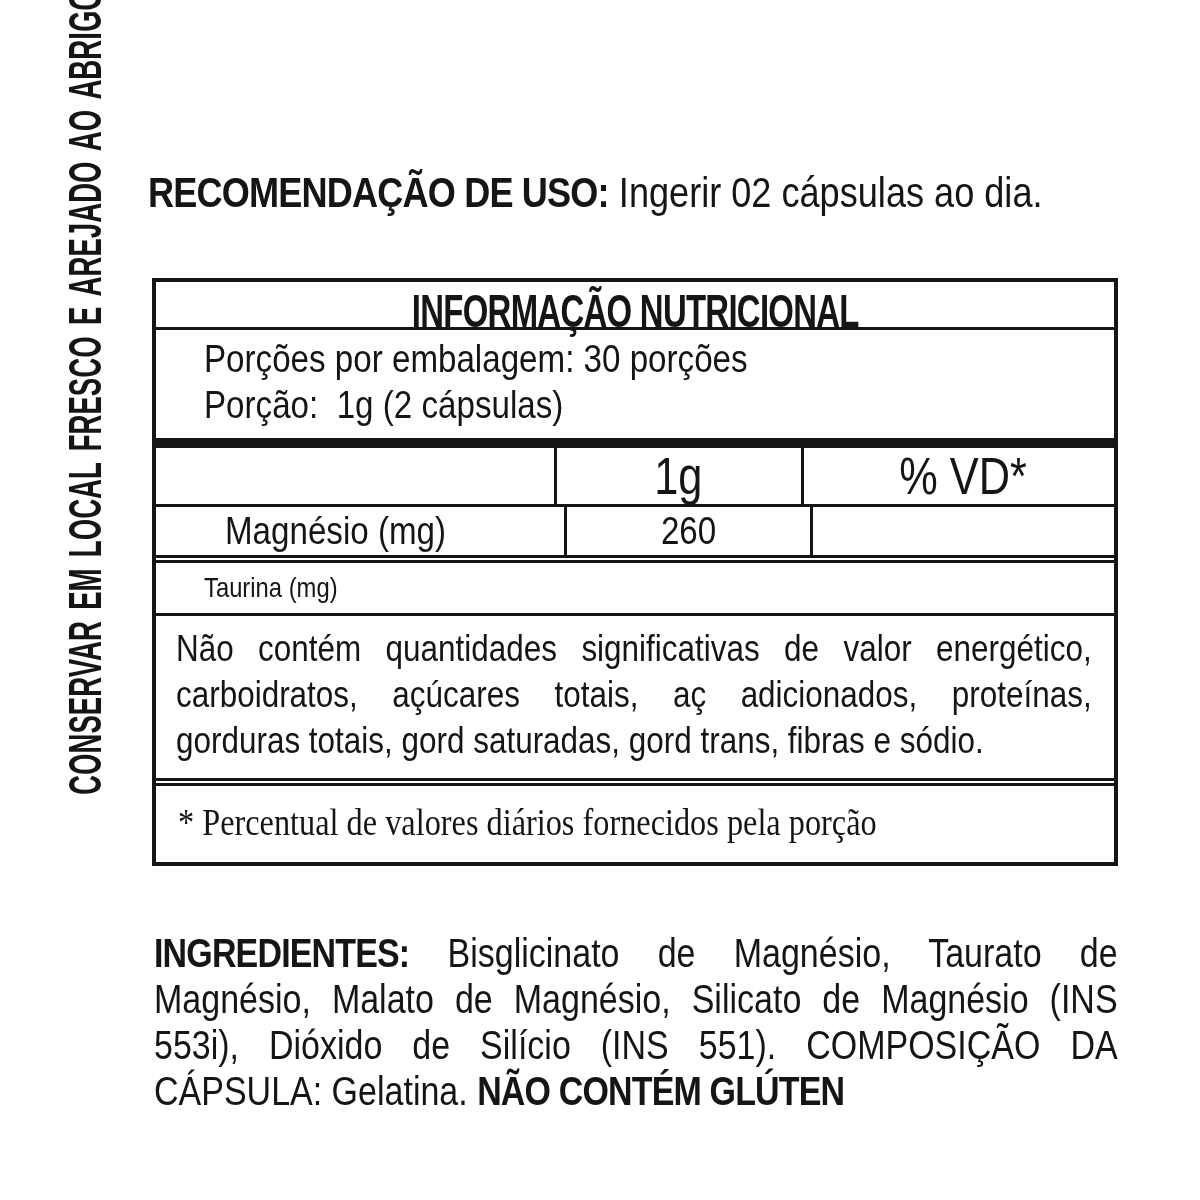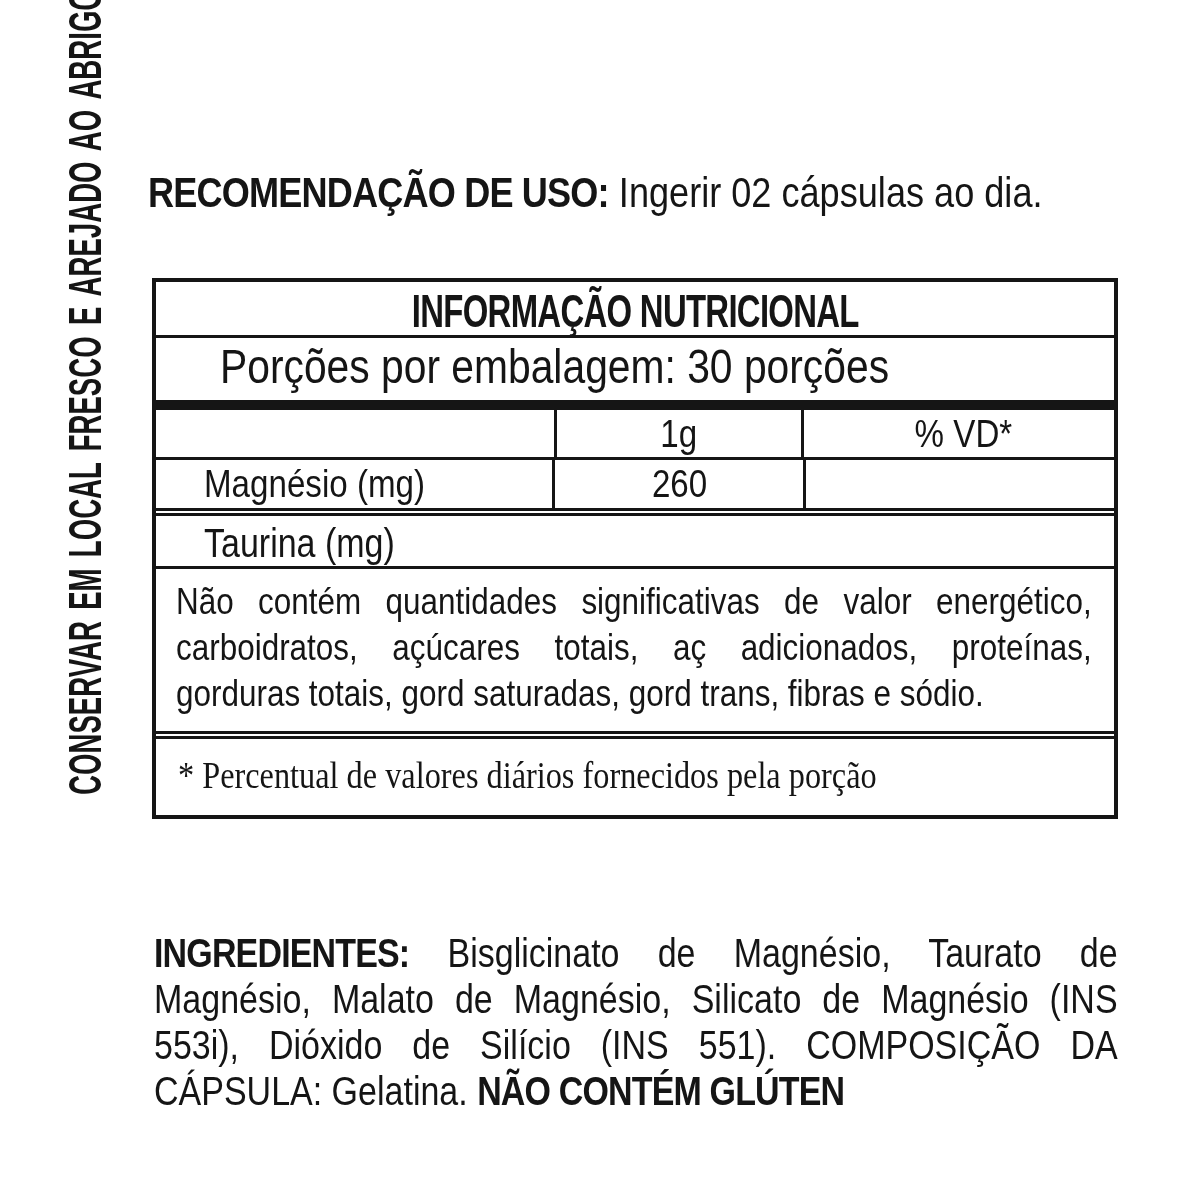--- a/index.html
+++ b/index.html
@@ -30,39 +30,39 @@
   .usage .inner{display:inline-block;transform:scaleX(0.84);transform-origin:0 50%;}
   .u-label{font-weight:700;letter-spacing:-1px;}
   
   .ntable{
     position:absolute;left:152px;top:278px;width:966px;
     border:4px solid #151515;box-sizing:border-box;
     background:#fff;
   }
   .ntable *{box-sizing:border-box;}
   .t-title-row{
-    height:56px;border-bottom:3px solid #151515;
+    height:48px;border-bottom:3px solid #151515;
     text-align:center;font-weight:700;font-size:47px;line-height:57px;
     white-space:nowrap;
   }
   .t-title-row .cx-c{display:inline-block;transform:scaleX(0.70);transform-origin:center;letter-spacing:-1px;}
   .t-servings{
     border-bottom:10px solid #151515;
-    padding:6px 10px 10px 64px;
-    font-size:48px;line-height:46px;
+    padding:6px 10px 10px 48px;
+    font-size:39px;line-height:46px;
   }
   .serv-line span{display:inline-block;transform:scaleX(0.85);transform-origin:0 50%;white-space:pre;}
   .t-row{display:flex;align-items:stretch;}
   .c1{width:41.3%;display:flex;align-items:center;padding-left:48px;}
   .c2{width:26.6%;border-left:3px solid #151515;border-right:3px solid #151515;
       display:flex;align-items:center;justify-content:center;}
   .c3{width:32.1%;display:flex;align-items:center;justify-content:center;}
-  .t-head{height:50px;border-bottom:3px solid #151515;font-size:39px;gap:8px;}
-  .t-r1{height:56px;border-bottom:8px double #151515;font-size:39px;}
-  .t-r2{height:53px;border-bottom:3px solid #151515;font-size:40px;align-items:flex-end;}
+  .t-head{height:59px;border-bottom:3px solid #151515;font-size:51px;gap:8px;}
+  .t-r1{height:56px;border-bottom:8px double #151515;font-size:39px;padding-left:21px;}
+  .t-r2{height:53px;border-bottom:3px solid #151515;font-size:28px;}
   .cx-l{display:inline-block;transform:scaleX(0.85);transform-origin:0 50%;white-space:nowrap;}
   .cx-m{display:inline-block;transform:scaleX(0.85);transform-origin:center;white-space:nowrap;}
   .t-note{
     border-bottom:8px double #151515;
     padding:10px 22px 14px 20px;
     font-size:37px;line-height:46px;
   }
   .t-foot{padding:14px 14px 18px 22px;font-size:38px;font-family:Liberation Serif, serif;}
   
   .wide{width:117.6%;transform:scaleX(0.85);transform-origin:0 0;}
@@ -90,20 +90,23 @@
 
   <div class="ntable">
 
     <div class="t-title-row">
       <span class="cx-c">INFORMAÇÃO NUTRICIONAL</span>
     </div>
 
     <div class="t-servings">
       <div class="serv-line">
         <span>Porções por embalagem: 30 porções</span>
+      </div>
+      <div class="serv-line">
+        <span>Porção:  1g (2 cápsulas)</span>
       </div>
     </div>
 
     <div class="t-row t-head">
       <div class="c1"></div>
       <div class="c2">
         <span class="cx-m">1g</span>
       </div>
       <div class="c3">
         <span class="cx-m">% VD*</span>

